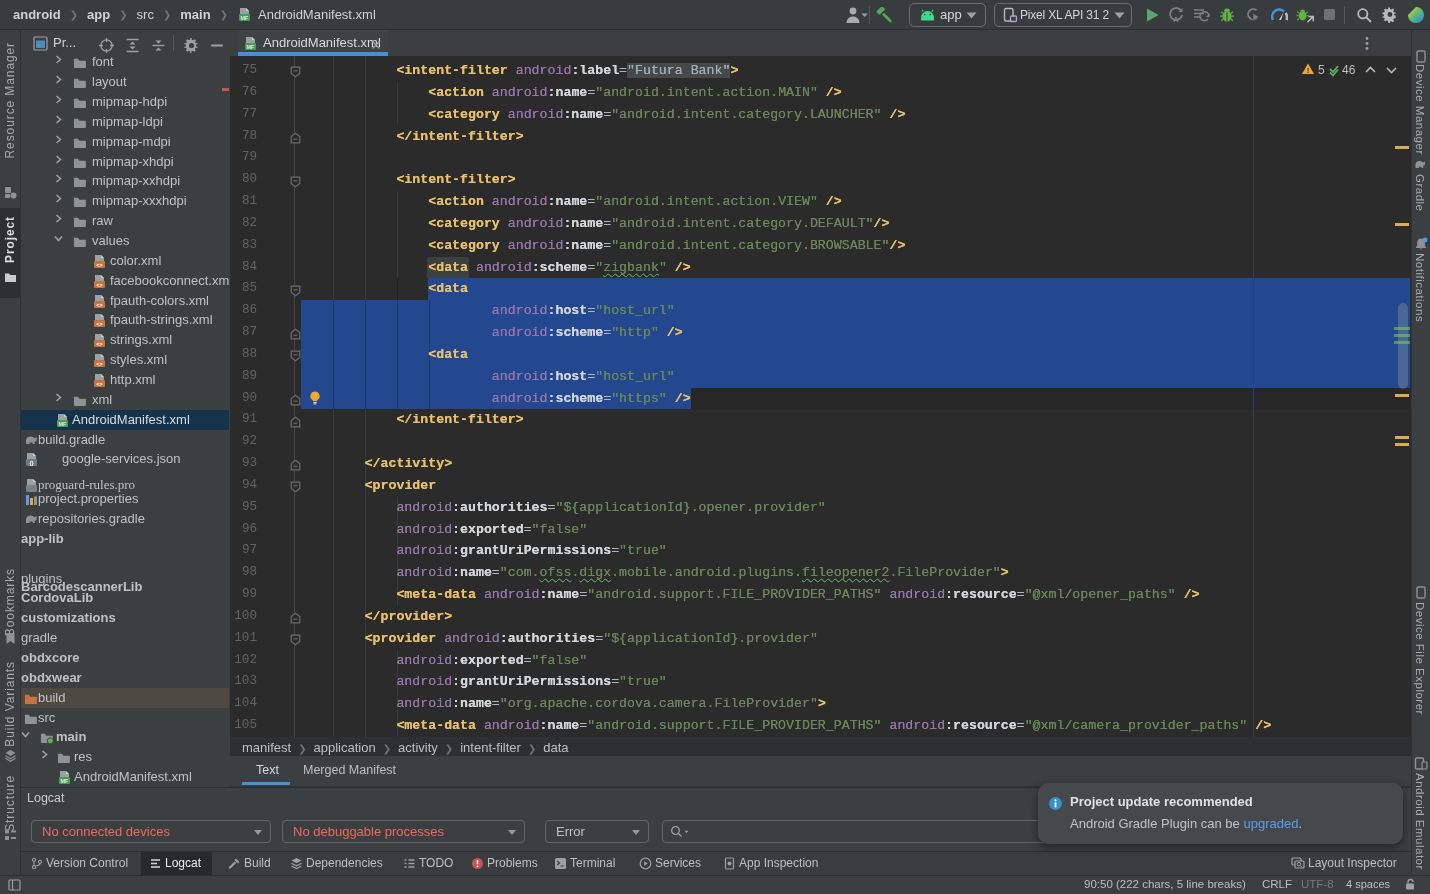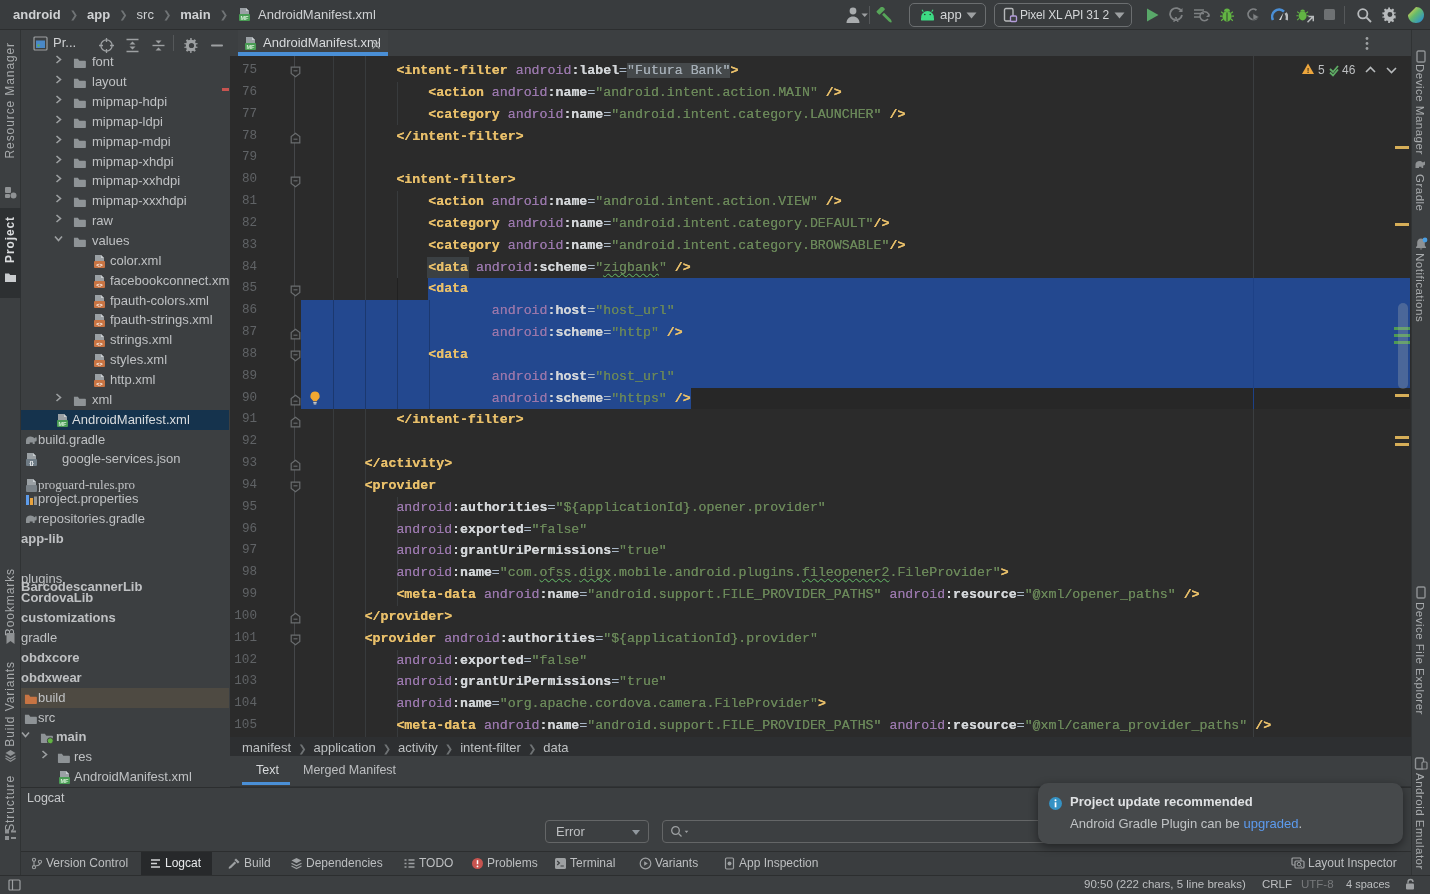--- a/index.html
+++ b/index.html
@@ -653,20 +653,28 @@
 <div style="position:absolute;left:1394px;top:341px;width:16px;height:2.5px;background:#4f9a54"></div>
 <div style="position:absolute;left:1398px;top:303px;width:10px;height:86px;background:rgba(170,174,178,.3);border-radius:5px"></div>
 <div style="position:absolute;left:230px;top:737px;width:1181px;height:19px;background:#2d2f31"></div>
 <div class="abs" style="position:absolute;left:242px;top:737px;height:19px;line-height:19px;white-space:nowrap"><span class="crumb">manifest</span><span class="csep">❯</span><span class="crumb">application</span><span class="csep">❯</span><span class="crumb">activity</span><span class="csep">❯</span><span class="crumb">intent-filter</span><span class="csep">❯</span><span class="crumb">data</span></div>
 <div style="position:absolute;left:230px;top:756px;width:1181px;height:31px;background:#3c3f41;border-bottom:1px solid #313436"></div>
 <div class="abs" style="position:absolute;left:242px;top:756px;height:28px;line-height:28px;font-size:12.5px;color:#d8dadc;padding:0 14px">Text</div>
 <div style="position:absolute;left:242px;top:782px;width:48px;height:3px;background:#4a8fd6"></div>
 <div class="abs" style="position:absolute;left:295px;top:756px;height:28px;line-height:28px;font-size:12.5px;color:#bdbfc1;padding:0 8px">Merged Manifest</div>
 <div style="position:absolute;left:21px;top:787px;width:1390px;height:64px;background:#3c3f41;border-top:1px solid #2c2e2f"></div>
 <div class="abs" style="position:absolute;left:27px;top:789px;height:18px;line-height:18px;font-size:12.5px;color:#c7c9cb">Logcat</div>
+<div class="ddz abs" style="position:absolute;left:31px;top:820px;width:240px">
+      <span class="tx red">No connected devices</span>
+      <span class="car"></span>
+    </div>
+<div class="ddz abs" style="position:absolute;left:282px;top:820px;width:243px">
+      <span class="tx red">No debuggable processes</span>
+      <span class="car"></span>
+    </div>
 <div class="ddz abs" style="position:absolute;left:545px;top:820px;width:104px">
       <span class="tx">Error</span>
       <span class="car"></span>
     </div>
 <div style="position:absolute;left:662px;top:820px;width:733px;height:23px;border:1px solid #646667;border-radius:4px;background:#3c3f41"></div>
 <div class="abs" style="left:670px;top:825px;line-height:0"><svg width="20" height="13" viewBox="0 0 20 13">
         <circle cx="5.5" cy="5.5" r="3.8" stroke="#9da0a2" stroke-width="1.3" fill="none"></circle>
         <path d="M8.5 8.5l3 3" stroke="#9da0a2" stroke-width="1.3"></path>
         <path d="M14 5l2.5 3L19 5z" fill="#9da0a2" transform="scale(.75) translate(5.5 2.5)"></path>
       </svg></div>
@@ -705,21 +713,21 @@
 <div class="abs" style="position:absolute;left:487px;top:852px;height:23px;line-height:23px;font-size:12px;color:#bdbfc1;white-space:nowrap">Problems</div>
 <div class="abs" style="left:554px;top:857px;line-height:0"><svg width="13" height="13" viewBox="0 0 13 13">
         <rect x="1" y="1" width="11" height="11" rx="1.5" fill="#9da0a2"></rect>
         <path d="M3.2 4l2.2 2-2.2 2M6.5 9h3.3" stroke="#3a3d3f" stroke-width="1.2" fill="none"></path>
       </svg></div>
 <div class="abs" style="position:absolute;left:570px;top:852px;height:23px;line-height:23px;font-size:12px;color:#bdbfc1;white-space:nowrap">Terminal</div>
 <div class="abs" style="left:639px;top:857px;line-height:0"><svg width="13" height="13" viewBox="0 0 13 13">
         <circle cx="6.5" cy="6.5" r="5.3" stroke="#9da0a2" stroke-width="1.2" fill="none"></circle>
         <path d="M5.2 4.3l3.6 2.2-3.6 2.2z" fill="#9da0a2"></path>
       </svg></div>
-<div class="abs" style="position:absolute;left:655px;top:852px;height:23px;line-height:23px;font-size:12px;color:#bdbfc1;white-space:nowrap">Variants</div>
+<div class="abs" style="position:absolute;left:655px;top:852px;height:23px;line-height:23px;font-size:12px;color:#bdbfc1;white-space:nowrap">Services</div>
 <div class="abs" style="left:723px;top:857px;line-height:0"><svg width="13" height="13" viewBox="0 0 13 13">
         <rect x="2.5" y="1" width="8" height="11" rx="1.2" stroke="#9da0a2" stroke-width="1.2" fill="none"></rect>
         <circle cx="6.5" cy="6.5" r="2" fill="#9da0a2"></circle>
       </svg></div>
 <div class="abs" style="position:absolute;left:739px;top:852px;height:23px;line-height:23px;font-size:12px;color:#bdbfc1;white-space:nowrap">App Inspection</div>
 <div class="abs" style="left:1291px;top:857px;line-height:0"><svg width="15" height="13" viewBox="0 0 15 13">
         <rect x="1" y="1" width="9" height="7" rx="1" stroke="#9da0a2" stroke-width="1.2" fill="none"></rect>
         <rect x="4" y="4" width="9" height="7" rx="1" fill="#3a3d3f" stroke="#9da0a2" stroke-width="1.2"></rect>
         <circle cx="8" cy="7.2" r="1.8" stroke="#9da0a2" stroke-width="1" fill="none"></circle>
         <path d="M9.3 8.5l2 2" stroke="#9da0a2" stroke-width="1"></path>

